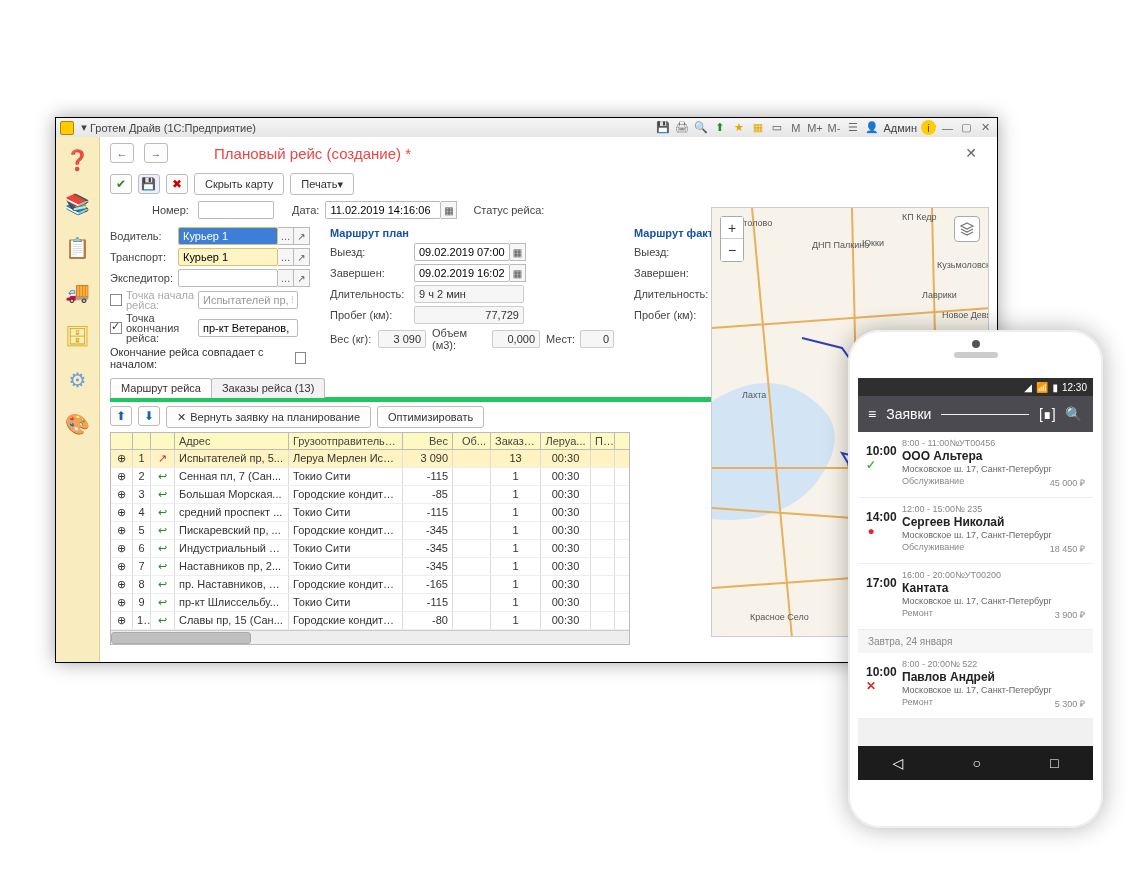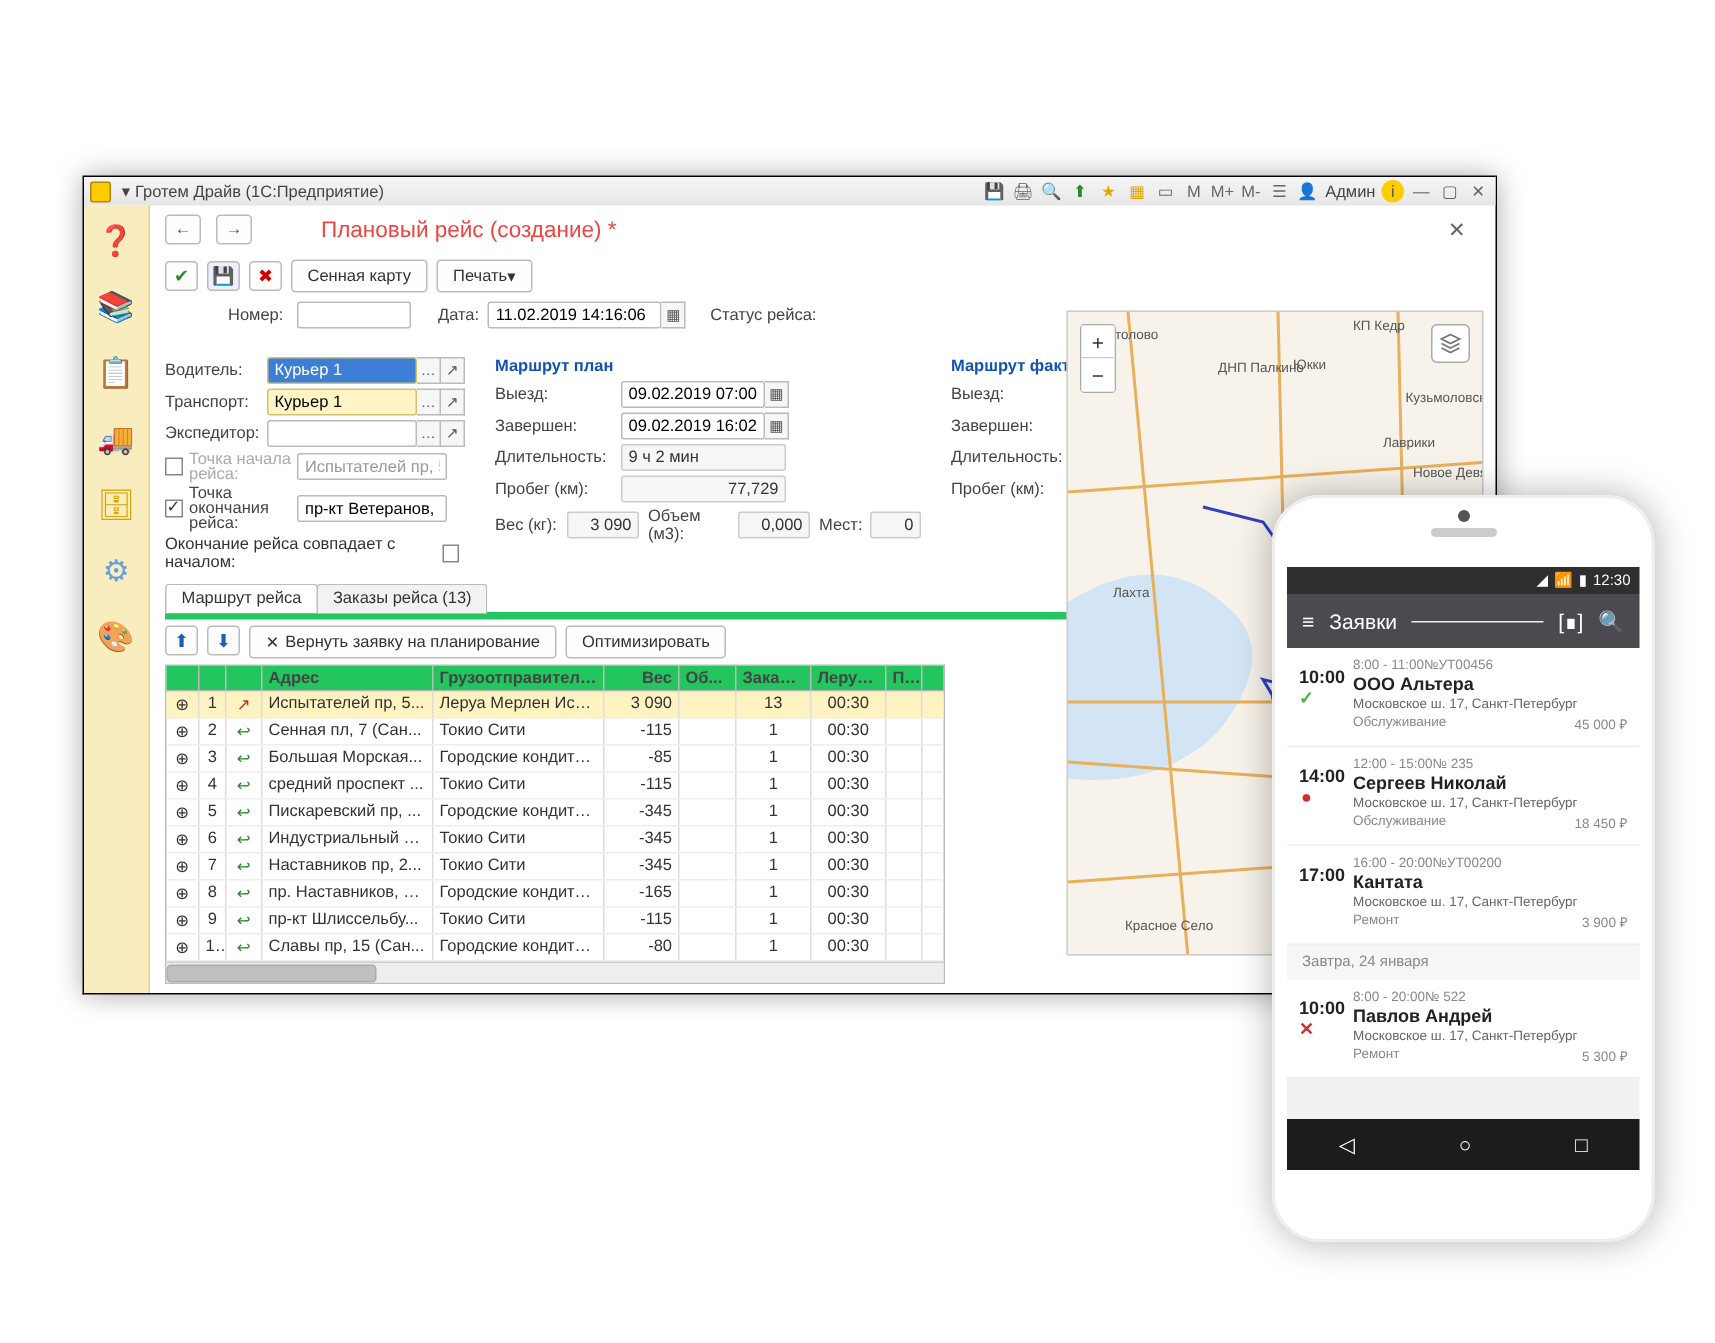--- a/index.html
+++ b/index.html
@@ -30,21 +30,21 @@
   .close-x{margin-left:auto;margin-right:10px;font-size:14px;color:#666;cursor:pointer;}
 
   .toolbar{display:flex;align-items:center;gap:6px;padding:4px 10px 6px;}
   .sq-btn{width:22px;height:20px;border:1px solid #bbb;border-radius:3px;background:#fdfdfd;
     display:inline-flex;align-items:center;justify-content:center;font-size:12px;}
   .sq-btn.green{color:#2a8a2a;} .sq-btn.blue{color:#136; background:#eef;} .sq-btn.red{color:#c00;}
   .txt-btn{height:22px;border:1px solid #bbb;border-radius:3px;background:#fdfdfd;font-size:11px;
     padding:0 10px;display:inline-flex;align-items:center;color:#333;}
 
   .form-area{padding:0 10px;font-size:11px;color:#333;}
-  .form-row{display:flex;align-items:center;gap:6px;margin-bottom:19px;padding-left:42px;}
+  .form-row{display:flex;align-items:center;gap:6px;margin-bottom:8px;padding-left:42px;}
   .lbl{display:inline-block;color:#444;}
   .inp{height:18px;border:1px solid #bbb;border-radius:2px;background:#fff;padding:0 4px;font-size:11px;}
   .inp.yellow{background:#fff4c6;border-color:#d7c26a;}
   .inp.selected{background:#3d7fd6;color:#fff;}
   .inp-grp{display:flex;}
   .inp-grp .ico{width:16px;height:18px;border:1px solid #bbb;border-left:none;background:#f6f6f6;
     display:inline-flex;align-items:center;justify-content:center;font-size:10px;color:#555;}
 
   .columns{display:flex;gap:20px;margin-top:4px;}
   .col{}
@@ -56,32 +56,32 @@
   .ro.left{justify-content:flex-start;}
   .ck{width:12px;height:12px;border:1px solid #888;display:inline-block;vertical-align:middle;margin-right:4px;position:relative;}
   .ck.on::after{content:"✓";position:absolute;left:0;top:-3px;font-size:11px;color:#333;}
 
   .tabs{display:flex;border-bottom:5px solid #22c55e;}
   .tab{padding:3px 10px;font-size:11px;border:1px solid #bbb;border-bottom:none;background:#f2f2f2;
     margin-right:-1px;border-radius:3px 3px 0 0;position:relative;top:1px;}
   .tab.active{background:#fff;border-bottom:1px solid #fff;}
   .tab-tools{display:flex;gap:6px;padding:4px 0;}
   .grid{border:1px solid #bbb;font-size:11px;}
-  .ghead{display:flex;background:#22c55e;border-bottom:1px solid #bbb;font-weight:bold;color:#444;}
+  .ghead{display:flex;background:#fef9c3;border-bottom:1px solid #bbb;font-weight:normal;color:#444;}
   .ghead>div,.grow>div{padding:2px 4px;border-right:1px solid #ddd;white-space:nowrap;overflow:hidden;text-overflow:ellipsis;}
   .ghead>div{border-right-color:#bbb;}
   .grow{display:flex;border-bottom:1px solid #eee;}
   .grow.hl{background:#fff3c2;}
   .c-toggle{width:22px;text-align:center;}
   .c-n{width:18px;text-align:center;}
   .c-ic{width:24px;text-align:center;color:#2a8a2a;font-size:11px;}
   .c-addr{width:114px;}
   .c-ship{width:114px;}
   .c-wt{width:50px;text-align:right;}
-  .c-vol{width:38px;}
+  .c-vol{width:38px;text-align:right;}
   .c-ord{width:50px;text-align:center;}
   .c-exec{width:50px;text-align:center;}
   .c-pr{width:24px;}
   .hscroll{height:14px;background:#eee;border-top:1px solid #ccc;position:relative;}
   .hscroll .thumb{position:absolute;left:0;top:1px;height:12px;width:140px;background:#bfbfbf;
     border:1px solid #aaa;border-radius:3px;}
 
   .map-pane{position:absolute;right:8px;top:70px;width:278px;height:430px;border:1px solid #ccc;
     background:#f7f3ea;overflow:hidden;}
   .map-pane .zoom{position:absolute;left:8px;top:8px;width:24px;border:1px solid #aaa;border-radius:3px;
@@ -167,21 +167,21 @@
         <span class="nav-btn">←</span>
         <span class="nav-btn">→</span>
         <span class="page-title">Плановый рейс (создание) *</span>
         <span class="close-x">✕</span>
       </div>
 
       <div class="toolbar">
         <span class="sq-btn green">✔</span>
         <span class="sq-btn blue">💾</span>
         <span class="sq-btn red">✖</span>
-        <span class="txt-btn">Сенная карту</span>
+        <span class="txt-btn">Скрыть карту</span>
         <span class="txt-btn"><span>Печать</span> ▾</span>
       </div>
 
       <div class="form-area">
         <div class="form-row">
           <span class="lbl" style="width:40px">Номер:</span>
           <input class="inp" style="width: 76px;" value="">
           <span class="lbl" style="margin-left:12px">Дата:</span>
           <div class="inp-grp">
               <input class="inp" style="width: 116px;" value="11.02.2019 14:16:06">

